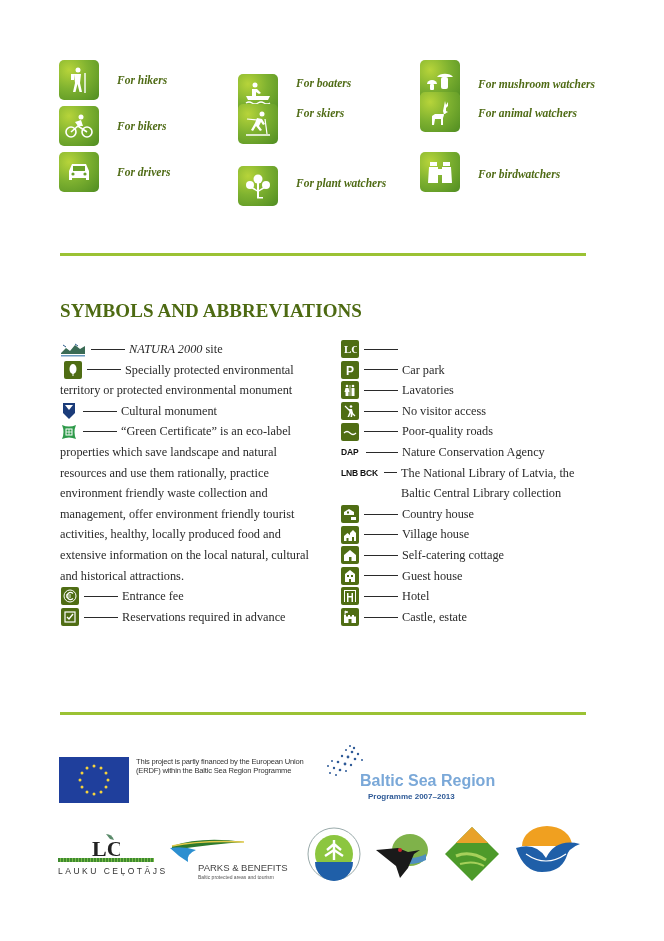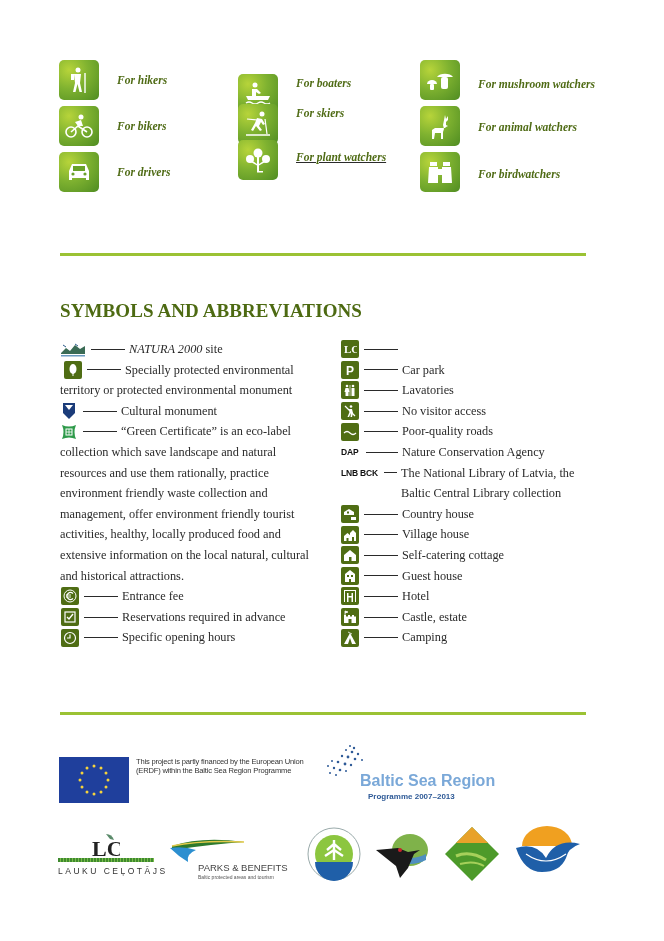--- a/index.html
+++ b/index.html
@@ -90,21 +90,21 @@
     <svg viewBox="0 0 30 30">
         <circle cx="19" cy="5" r="2.5" fill="#fff"></circle>
         <path d="M14 9 l5 1 l3 5 l-2 1 l-2-3 l-2 4 l3 4 l-2 1 l-4-5 l-3 5 l-2-1 l4-7z" fill="#fff"></path>
         <line x1="3" y1="26" x2="27" y2="26" stroke="#fff" stroke-width="1.5"></line>
         <line x1="4" y1="10" x2="14" y2="11" stroke="#fff" stroke-width="1.2"></line>
         <line x1="22" y1="10" x2="24" y2="25" stroke="#fff" stroke-width="1.2"></line>
       </svg>
   </div>
   <span class="act-label" style="margin-top:-22px">For skiers</span>
 </div>
-<div class="act" style="left:238px;top:140px;text-decoration:underline;">
+<div class="act" style="left:238px;top:166px;">
   <div class="act-icon">
     <svg viewBox="0 0 30 30">
         <circle cx="15" cy="8" r="4.5" fill="#fff"></circle>
         <circle cx="7" cy="14" r="4" fill="#fff"></circle>
         <circle cx="23" cy="14" r="4" fill="#fff"></circle>
         <path d="M14 10 h2 v16 h4 v1.5 h-6z" fill="#fff"></path>
         <path d="M8 15 l6 4 v1.5 l-7-4z M22 15 l-6 4 v1.5 l7-4z" fill="#fff"></path>
       </svg>
   </div>
   <span class="act-label" style="margin-top:-6px">For plant watchers</span>
@@ -114,21 +114,21 @@
   <div class="act-icon">
     <svg viewBox="0 0 30 30">
         <path d="M12 12 a9 6 0 0 1 16 0z" fill="#fff"></path>
         <rect x="16" y="12" width="7" height="12" rx="2" fill="#fff"></rect>
         <path d="M2 19 a5 4 0 0 1 10 0z" fill="#fff"></path>
         <rect x="5" y="19" width="4" height="6" rx="1" fill="#fff"></rect>
       </svg>
   </div>
   <span class="act-label" style="margin-top:8px">For mushroom watchers</span>
 </div>
-<div class="act" style="left:420px;top:106px;">
+<div class="act" style="left:420px;top:92px;">
   <div class="act-icon">
     <svg viewBox="0 0 30 30">
         <path d="M20 4 l1 4 l2-3 v4 l-2 2 v3 l2 1 l-2 1 l-1 1 h-10 l-3 2 v9 h2 l1-6 h6 v6 h2 v-7 l1-3 l-1-4z" fill="#fff"></path>
       </svg>
   </div>
   <span class="act-label" style="margin-top:2px">For animal watchers</span>
 </div>
 <div class="act" style="left:420px;top:152px;">
   <div class="act-icon">
     <svg viewBox="0 0 30 30">
@@ -184,21 +184,21 @@
       <svg viewBox="0 0 18 18" width="18" height="18">
           <path d="M2 2 q7 3 14 0 q-3 7 0 14 q-7-3-14 0 q3-7 0-14z" fill="#2e9a4a"></path>
           <rect x="6" y="6" width="6" height="6" fill="none" stroke="#fff" stroke-width="1"></rect>
           <line x1="9" y1="6" x2="9" y2="12" stroke="#fff" stroke-width="0.8"></line>
           <line x1="6" y1="9" x2="12" y2="9" stroke="#fff" stroke-width="0.8"></line>
         </svg>
     </span>
     <span class="dash"></span>
     <span>“Green Certificate” is an eco-label</span>
   </div>
-  <div class="row para">collection which save landscape and natural</div>
+  <div class="row para">properties which save landscape and natural</div>
   <div class="row para">resources and use them rationally, practice</div>
   <div class="row para">environment friendly waste collection and</div>
   <div class="row para">management, offer environment friendly tourist</div>
   <div class="row para">activities, healthy, locally produced food and</div>
   <div class="row para">extensive information on the local natural, cultural</div>
   <div class="row para">and historical attractions.</div>
   <div class="row">
     <span class="sym" style="margin-left:1px">
         <svg viewBox="0 0 14 14">
           <circle cx="7" cy="7" r="6" fill="none" stroke="#fff" stroke-width="1"></circle>
@@ -213,30 +213,20 @@
   <div class="row">
     <span class="sym" style="margin-left:1px">
         <svg viewBox="0 0 14 14">
           <rect x="2" y="2" width="10" height="10" fill="none" stroke="#fff" stroke-width="1.2"></rect>
           <path d="M4 7 l2 2 l4-5" fill="none" stroke="#fff" stroke-width="1.4"></path>
         </svg>
       </span>
     <span class="dash"></span>
     <span>Reservations required in advance</span>
   </div>
-  <div class="row">
-    <span class="sym" style="margin-left:1px">
-        <svg viewBox="0 0 14 14">
-          <circle cx="7" cy="7" r="5.5" fill="none" stroke="#fff" stroke-width="1.2"></circle>
-          <path d="M7 3.5 v3.5 h-3" fill="none" stroke="#fff" stroke-width="1.2"></path>
-        </svg>
-      </span>
-    <span class="dash"></span>
-    <span>Specific opening hours</span>
-  </div>
 </div>
 
 <div class="col" style="left:341px;top:339px;width:260px;">
   <div class="row">
     <span class="sym">
         <svg viewBox="0 0 14 14">
           <text x="1" y="11" font-family="Liberation Serif, serif" font-size="11" font-weight="bold" fill="#fff">LC</text>
         </svg>
       </span>
     <span class="dash"></span>
@@ -352,31 +342,20 @@
   <div class="row">
     <span class="sym">
         <svg viewBox="0 0 14 14">
           <path d="M1 5 h2 v1.5 h2 v-1.5 h2 v1.5 h2 v-1.5 h2 v1.5 h2 v-1.5 h0 v8 h-12z" fill="#fff"></path>
           <rect x="5.5" y="9" width="3" height="4" fill="#4f6d14"></rect>
           <path d="M2 1 v4 M2 1 l3 1 l-3 1" stroke="#fff" stroke-width="0.8" fill="#fff"></path>
         </svg>
       </span>
     <span class="dash"></span>
     <span>Castle, estate</span>
-  </div>
-  <div class="row">
-    <span class="sym">
-        <svg viewBox="0 0 14 14">
-          <path d="M7 2 l-6 11 h12z" fill="#fff"></path>
-          <path d="M7 7 l-2 6 h4z" fill="#4f6d14"></path>
-          <line x1="5" y1="1" x2="9" y2="3" stroke="#fff" stroke-width="0.8"></line>
-        </svg>
-      </span>
-    <span class="dash"></span>
-    <span>Camping</span>
   </div>
 </div>
 
 <div class="rule" style="top:712px;"></div>
 
 <div class="eu-flag">
   <svg viewBox="0 0 70 46" width="70" height="46">
     <g fill="#f6d33b">
       <circle cx="35" cy="9" r="1.5"></circle>
         <circle cx="42" cy="11" r="1.5"></circle>

